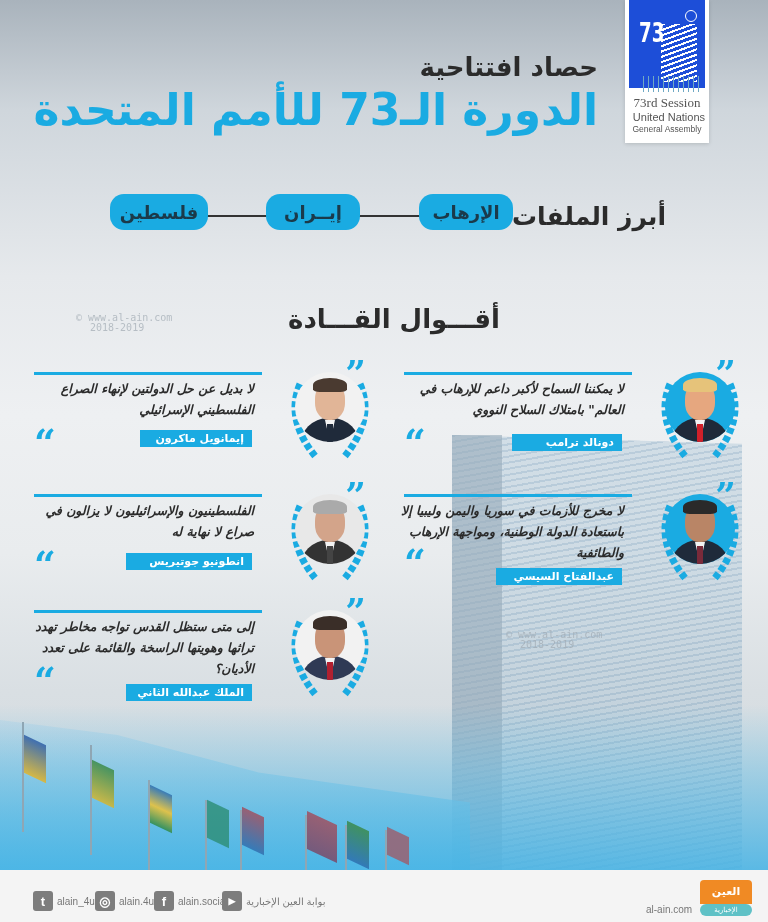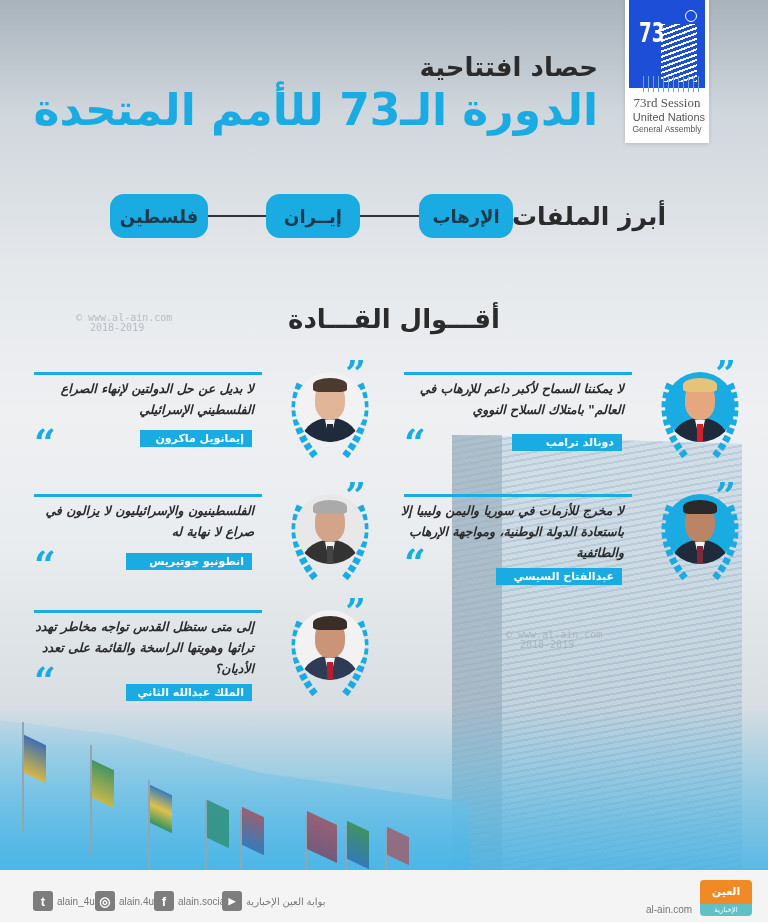--- a/index.html
+++ b/index.html
@@ -57,21 +57,21 @@
   .logo-line1 { position: absolute; left: 4px; top: 95px; width: 76px; text-align: center; font-family: "Liberation Serif", serif; font-size: 13px; color: #555; }
   .logo-line2 { position: absolute; left: 4px; top: 111px; width: 76px; text-align: right; font-family: Liberation Sans, sans-serif; font-size: 11px; color: #555; }
   .logo-line3 { position: absolute; left: 4px; top: 124px; width: 76px; text-align: center; font-family: "Liberation Sans", sans-serif; font-size: 8.5px; color: #555; }
 
   
   .files-label {
     position: absolute; right: 102px; top: 202px; font-size: 25px; font-weight: bold; color: #2b2b2b; direction: rtl;
   }
   .files-line { position: absolute; left: 160px; top: 215px; width: 300px; height: 2px; background: #333; }
   .pill {
-    position: absolute; top: 194px; height: 44px; border-radius: 14px; background: #1aabe2;
+    position: absolute; top: 194px; height: 36px; border-radius: 14px; background: #1aabe2;
     color: #1b3a4a; font-size: 18px; font-weight: bold; display: flex; align-items: center; justify-content: center;
     direction: rtl;
   }
 
   
   .leaders-title { position: absolute; right: 268px; top: 304px; font-size: 26px; font-weight: bold; color: #2b2b2b; direction: rtl; }
   .watermark { position: absolute; font-family: "DejaVu Sans Mono", monospace; font-size: 10px; color: rgba(160,170,178,.7); line-height: 10px; }
 
   
   .card { position: absolute; width: 370px; height: 115px; }
@@ -102,21 +102,21 @@
   .card .close-quote { position: absolute; right: 26px; top: -6px; font-size: 36px; font-weight: bold; color: #1aabe2; font-family: "DejaVu Serif", serif; }
 
   
   .footer { position: absolute; left: 0; top: 870px; width: 768px; height: 52px; background: #f4f4f4; }
   .soc { position: absolute; top: 21px; display: flex; align-items: center; gap: 4px; }
   .soc .ico { width: 20px; height: 20px; background: #7d7d7d; border-radius: 3px; color: #fff; font-size: 13px; font-weight: bold; display: flex; align-items: center; justify-content: center; font-family: "Liberation Sans", sans-serif; }
   .soc .lbl { font-size: 10px; color: #777; font-family: "Liberation Sans", sans-serif; }
   .site { position: absolute; left: 646px; top: 904px; font-family: "Liberation Sans", sans-serif; font-size: 10px; color: #777; }
   .brand { position: absolute; left: 700px; top: 880px; width: 52px; height: 36px; border-radius: 4px; overflow: hidden; }
   .brand .top { height: 24px; background: #f08a24; color: #fff; font-size: 11px; font-weight: bold; text-align: center; line-height: 24px; direction: rtl; }
-  .brand .bot { height: 12px; background: #5fc1c6; color: #fff; font-size: 7px; text-align: center; line-height: 12px; direction: rtl; }
+  .brand .bot { height: 12px; background: #5fc1c6; color: #fff; font-size: 7px; text-align: center; line-height: 12px; direction: rtl; border-radius: 6px; }
 </style>
 </head>
 <body>
 
 <div class="page">
 
   <div class="bg-tower"></div>
   <div class="bg-tower-side"></div>
   <div class="bg-wall"></div>
   <div class="bg-plaza"></div>

